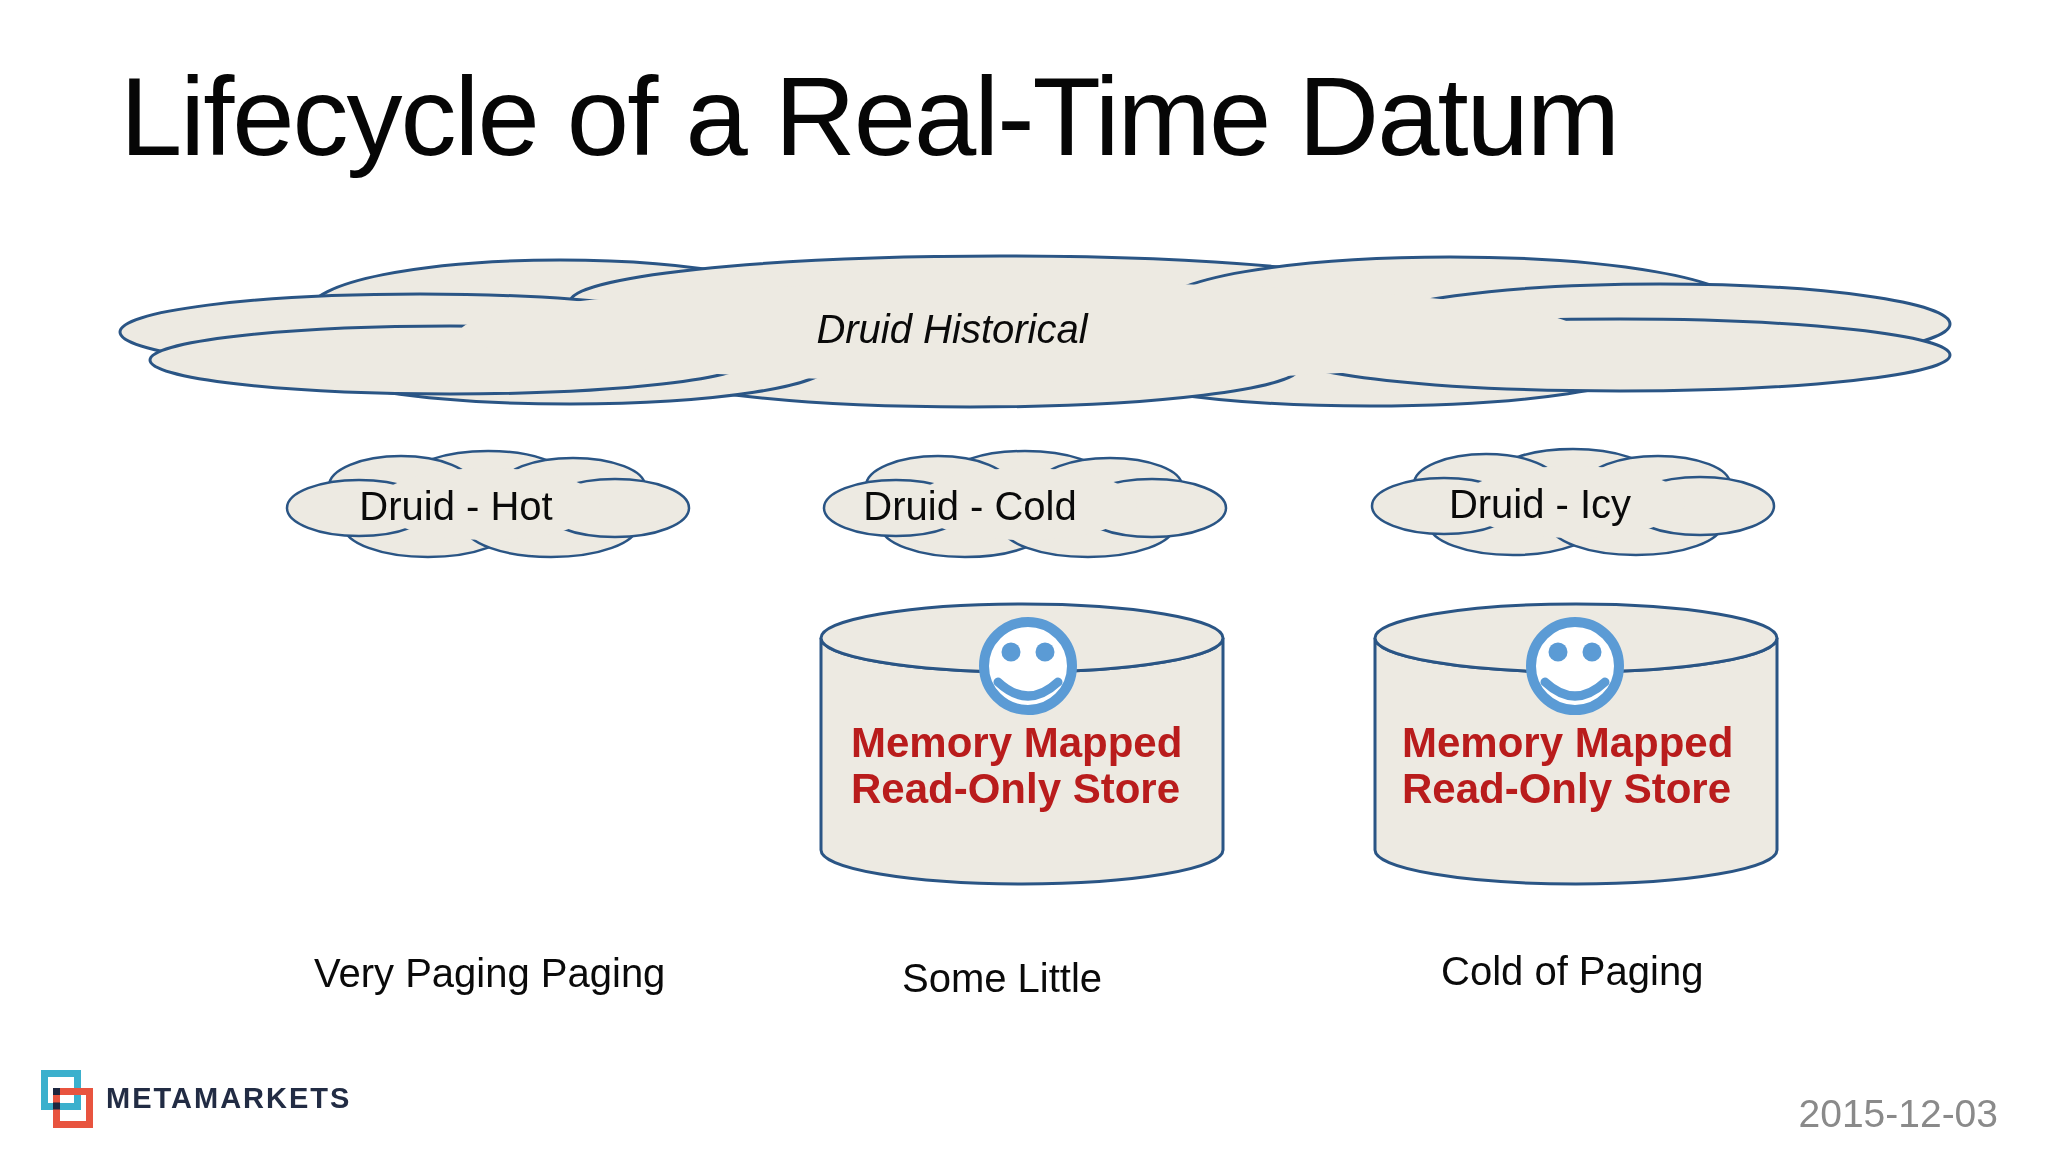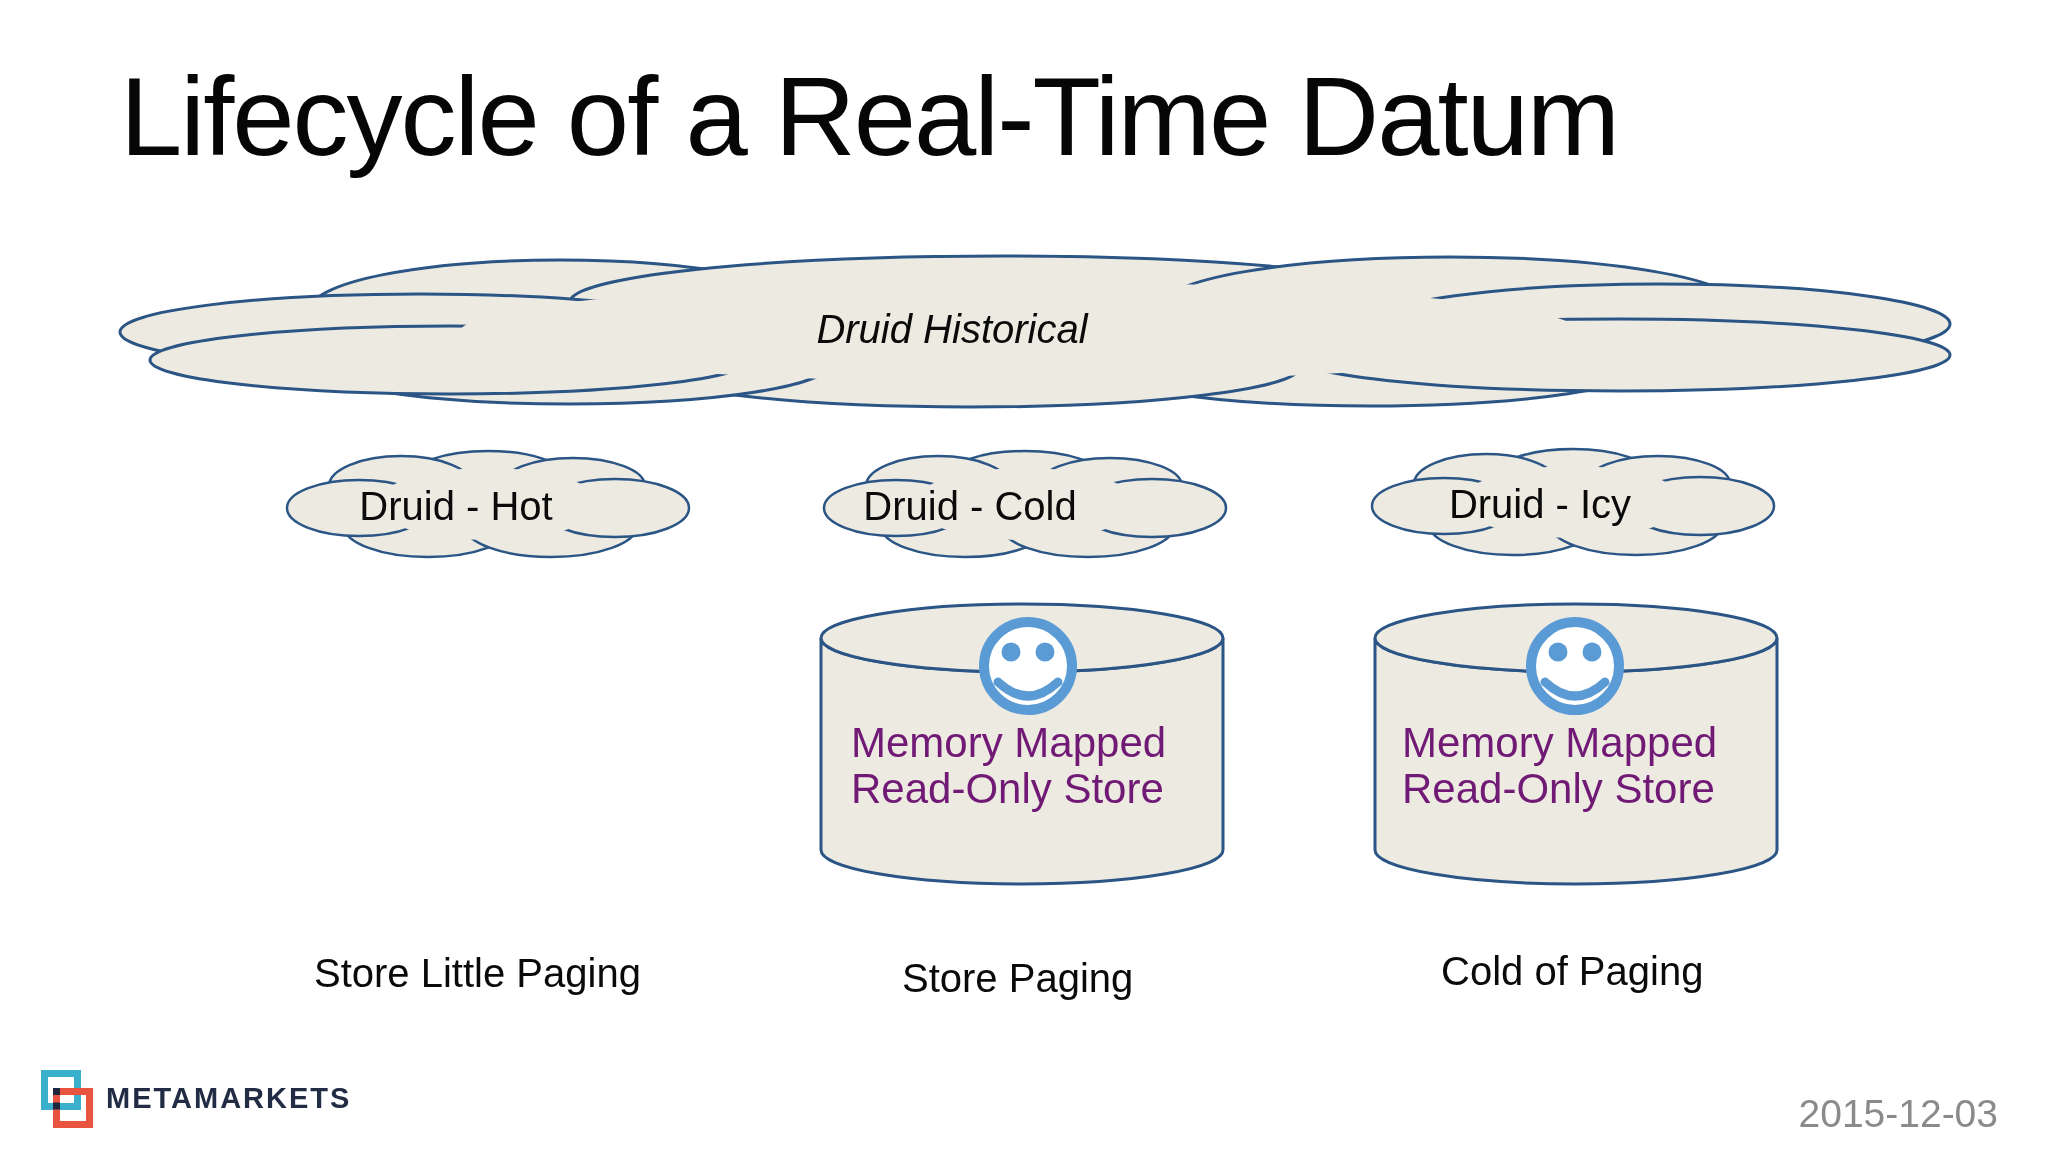--- a/index.html
+++ b/index.html
@@ -23,21 +23,22 @@
     position:absolute;
     transform:translate(-50%,-50%);
     font-size:40px;
     white-space:nowrap;
     color:#0a0a0a;
   }
   .cyl-text{
     font-size:42px;
     line-height:46px;
     white-space:nowrap;
-    color:#701a75;
+    color:#b91c1c;
+    font-weight:bold;
   }
   .caption{
     font-size:40px;
     white-space:nowrap;
     color:#0a0a0a;
   }
   .brand{
     font-size:29px;
     font-weight:bold;
     letter-spacing:2px;
@@ -144,22 +145,22 @@
       <div>Read-Only Store</div>
     </div>
   </div>
   <svg class="abs" style="left:1515px;top:606px;" width="120" height="120" viewBox="0 0 120 120">
       <circle cx="60" cy="60" r="44" fill="#ffffff" stroke="#5b9bd5" stroke-width="10"></circle>
       <circle cx="43" cy="46" r="9.5" fill="#5b9bd5"></circle>
       <circle cx="77" cy="46" r="9.5" fill="#5b9bd5"></circle>
       <path d="M 30 76 Q 60 104 90 76" fill="none" stroke="#5b9bd5" stroke-width="9" stroke-linecap="round"></path>
     </svg>
 
-  <div class="abs caption" style="left:314px;top:951px;">Store Little Paging</div>
-  <div class="abs caption" style="left:902px;top:956px;">Store Paging</div>
+  <div class="abs caption" style="left:314px;top:951px;">Very Paging Paging</div>
+  <div class="abs caption" style="left:902px;top:956px;">Some Little</div>
   <div class="abs caption" style="left:1441px;top:949px;">Cold of Paging</div>
 
   <svg class="abs" style="left:41px;top:1070px;" width="52" height="58" viewBox="0 0 52 58">
       <rect x="3.5" y="3.5" width="33" height="33" fill="none" stroke="#3bb0cd" stroke-width="7"></rect>
       <rect x="15.5" y="21.5" width="33" height="33" fill="none" stroke="#e8543f" stroke-width="7"></rect>
       <rect x="12" y="18" width="7" height="7" fill="#1d2740"></rect>
       <rect x="12" y="32.5" width="7" height="7" fill="#1d2740"></rect>
     </svg>
   <div class="abs brand" style="left:106px;top:1082px;">METAMARKETS</div>
   <div class="abs date" style="right:50px;top:1092px;">2015-12-03</div>

